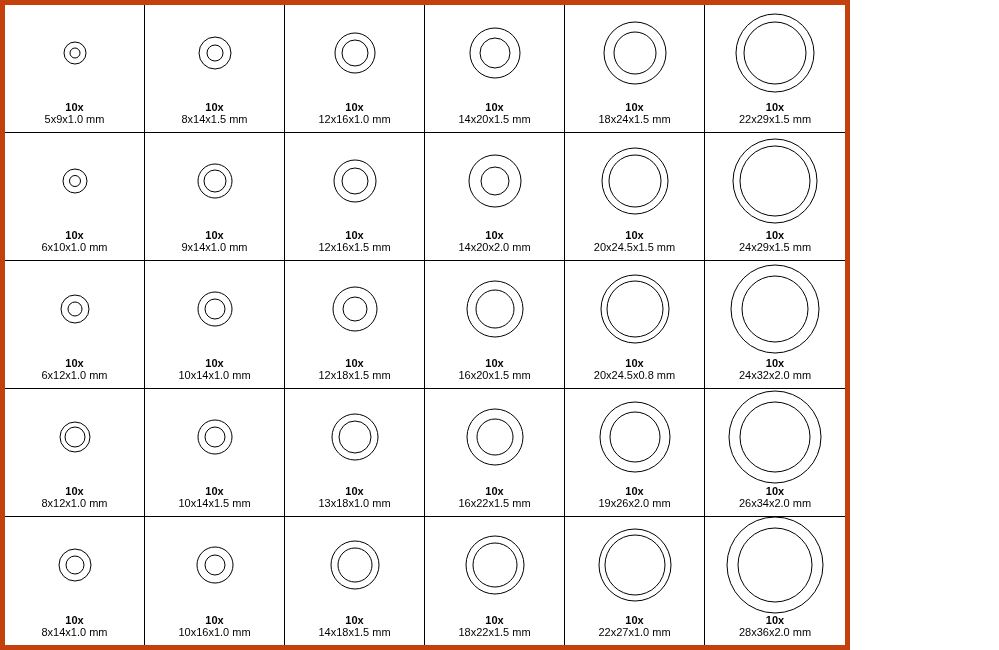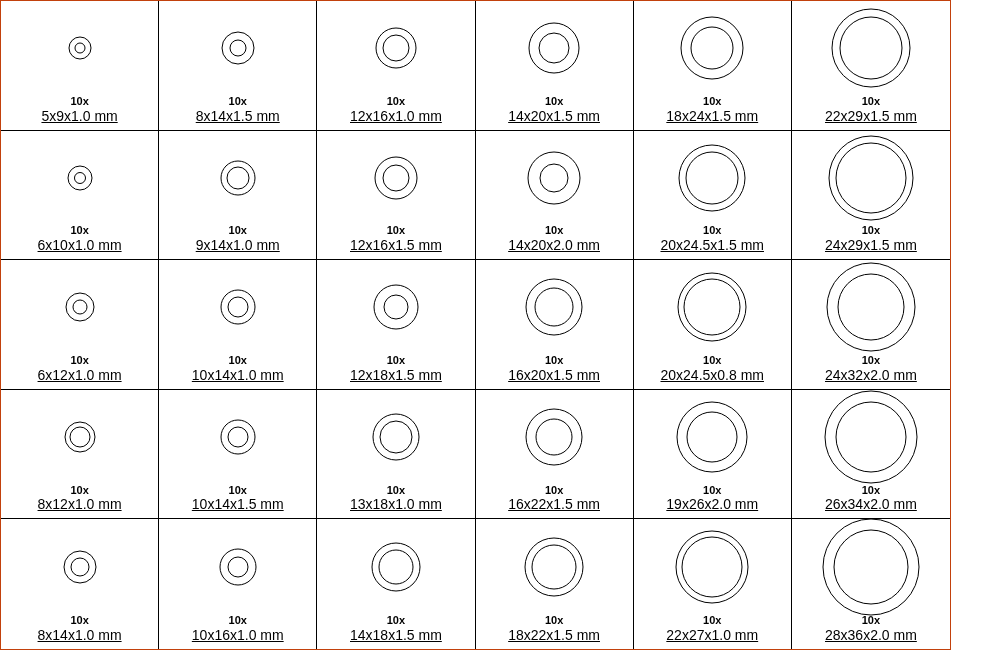--- a/index.html
+++ b/index.html
@@ -5,25 +5,25 @@
   html, body {
     margin: 0;
     padding: 0;
     background: #ffffff;
   }
   body {
     font-family: "Liberation Sans", sans-serif;
   }
   #sheet {
     position: relative;
-    width: 951px;
+    width: 850px;
     height: 650px;
     background: #ffffff;
     box-sizing: border-box;
-    border: 1px solid #c2410c;
+    border: 5px solid #c2410c;
     overflow: hidden;
   }
   .grid {
     display: grid;
     grid-template-columns: repeat(6, 1fr);
     grid-template-rows: repeat(5, 1fr);
     width: 100%;
     height: 100%;
   }
   .cell {
@@ -65,23 +65,22 @@
     text-align: center;
     padding-bottom: 6px;
     line-height: 1.15;
   }
   .qty {
     font-size: 11px;
     font-weight: bold;
     color: #000000;
   }
   .size {
-    font-size: 14px;
+    font-size: 11px;
     color: #000000;
-    text-decoration: underline;
   }
 </style>
 </head>
 <body>
 
 <div id="sheet">
   <div class="grid" id="grid">
       <div class="cell">
         <div class="ring-wrap">
           <svg class="ring" width="28" height="28" viewBox="0 0 28 28">

